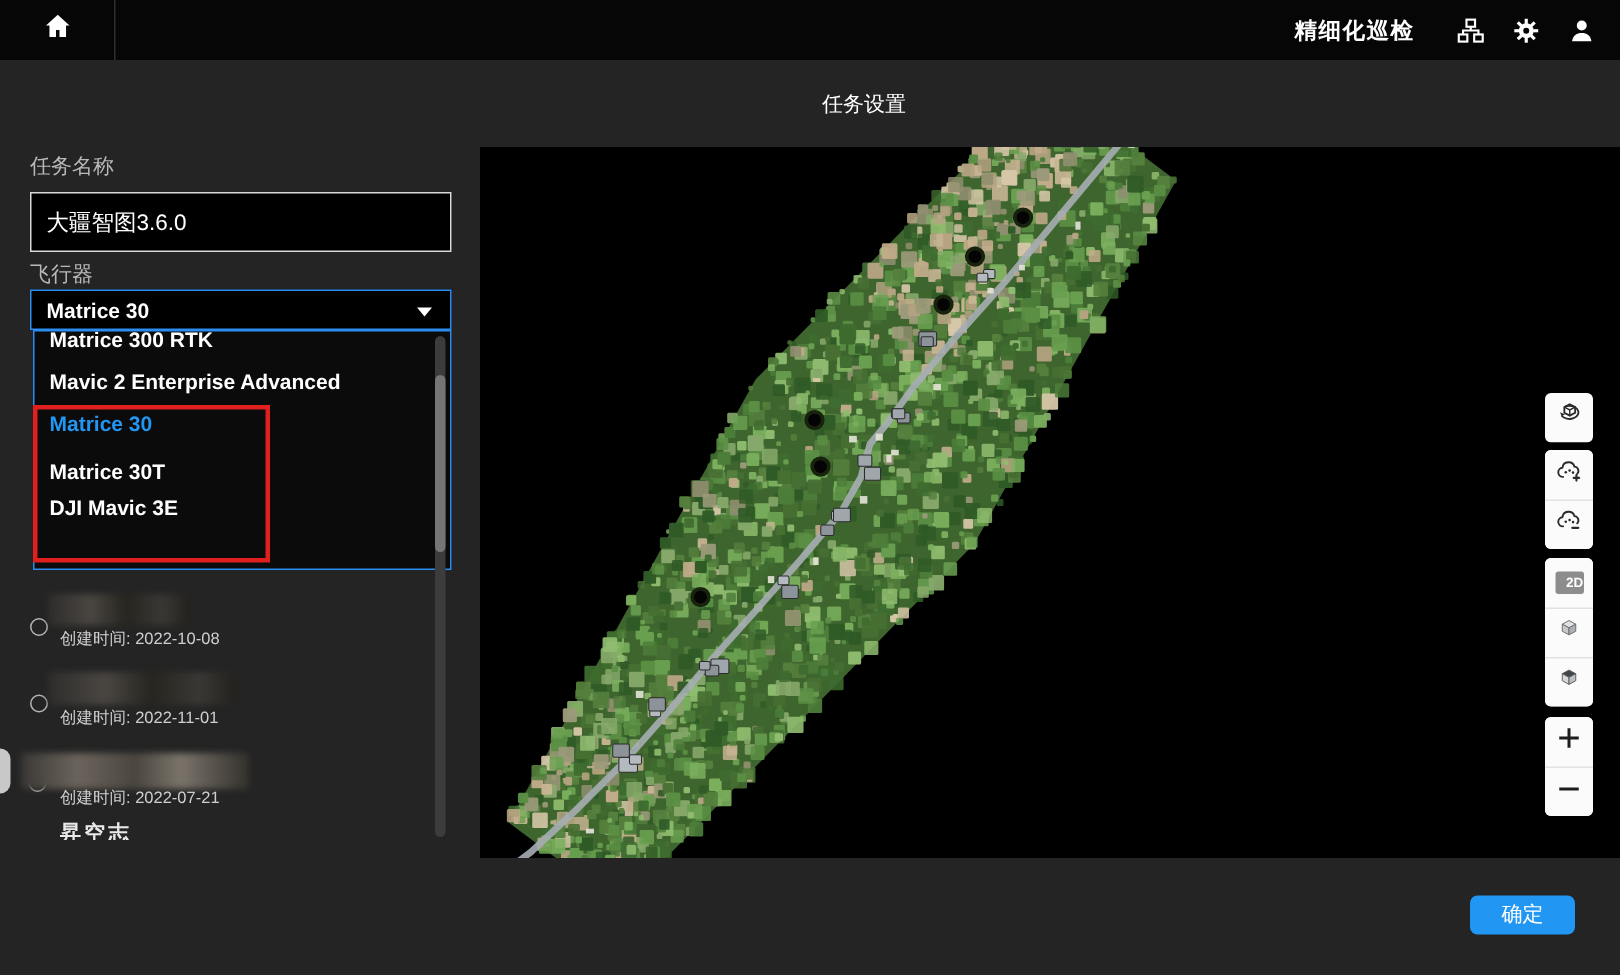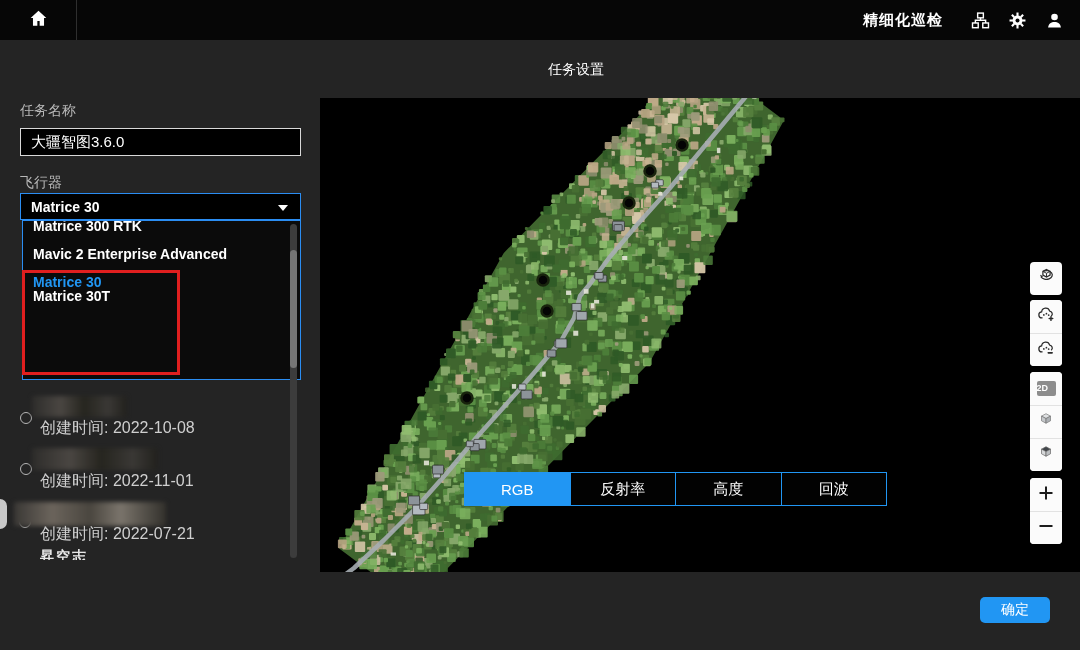--- a/index.html
+++ b/index.html
@@ -11,51 +11,51 @@
   
   .topbar { position:absolute; left:0; top:0; width:1080px; height:40px; background:#060606; display:flex; align-items:center; }
   .home-btn { width:77px; height:40px; display:flex; align-items:center; justify-content:center; border-right:1px solid #2e2e2e; cursor:pointer; }
   .topbar-right { position:absolute; right:16px; top:0; height:40px; display:flex; align-items:center; gap:17px; }
   .topbar-title { font-size:15px; font-weight:bold; color:#fff; margin-right:10px; letter-spacing:1px; }
   .tb-icon { width:20px; height:20px; display:flex; align-items:center; justify-content:center; cursor:pointer; }
   
   .page-title { position:absolute; top:61px; left:0; width:1080px; text-align:center; font-size:14px; color:#ffffff;margin-left:36px; }
   
   .lbl { position:absolute; left:20px; font-size:14px; color:#b9b9b9; }
-  .task-input { position:absolute; left:20px; top:128px; width:281px; height:28px; background:#000; border:1px solid #d9d9d9; color:#fff; font-size:15px; padding-left:10px; font-family:inherit; }
+  .task-input { position:absolute; left:20px; top:128px; width:281px; height:40px; background:#000; border:1px solid #d9d9d9; color:#fff; font-size:15px; padding-left:10px; font-family:inherit; }
   .select { position:absolute; left:20px; top:193px; width:281px; height:27px; background:#000; border:1px solid #2b8df2; display:flex; align-items:center; padding-left:10px; font-size:14px; cursor:pointer; }
   .caret { position:absolute; right:12px; top:11px; width:0; height:0; border-left:5px solid transparent; border-right:5px solid transparent; border-top:6px solid #fff; }
   .listbox { position:absolute; left:22px; top:220px; width:279px; height:160px; background:#0b0b0b; border:1px solid #2b8df2; overflow:hidden; }
   .opt { position:absolute; left:0; width:100%; height:22px; padding-left:10px; font-size:14px; font-weight:bold; color:#fff; cursor:pointer; white-space:nowrap; }
   .opt.sel { color:#2196f3; }
   .red-annot { position:absolute; left:22px; top:270px; width:158px; height:105px; border:3px solid #e01f1f; pointer-events:none; z-index:5; }
   .panel-scroll { position:absolute; left:290px; top:224px; width:7px; height:334px; background:#3c3c3c; border-radius:4px; }
   .panel-thumb { position:absolute; left:0; top:26px; width:7px; height:118px; background:#757575; border-radius:4px; }
   
   .radio { position:absolute; width:12px; height:12px; border:1px solid #b5b5b5; border-radius:50%; background:transparent; cursor:pointer; }
   .redact { position:absolute; border-radius:2px; filter:blur(2px);
             background:linear-gradient(90deg,#2e2d2b,#4a4642 30%,#26251f 55%,#3a3835 80%,#22211d); }
   .redact.lite { background:linear-gradient(90deg,#3a3835,#6b645c 25%,#4a463f 50%,#7a746b 70%,#33312c); }
-  .created { position:absolute; left:40px; font-size:16px; color:#cfcfcf; white-space:nowrap; }
+  .created { position:absolute; left:40px; font-size:11px; color:#cfcfcf; white-space:nowrap; }
   .partial-clip { position:absolute; left:40px; top:547px; width:130px; height:13px; overflow:hidden; }
   .partial-clip span { font-size:14px; font-weight:bold; color:#e8e8e8; letter-spacing:2px; }
   .collapse-handle { position:absolute; left:0; top:499px; width:7px; height:30px; background:#c8c8c8; border-radius:0 14px 14px 0; cursor:pointer; }
   
   .map { position:absolute; left:320px; top:98px; width:760px; height:474px; background:#000; overflow:hidden; }
   .map svg.cloud { position:absolute; left:0; top:0; }
   .mode-tabs { position:absolute; left:144px; top:374px; width:423px; height:34px; display:flex; z-index:4; }
   .mode-tab { flex:1; background:#020202; border:1px solid #2196f3; border-left-width:0; color:#fff; font-size:15px; display:flex; align-items:center; justify-content:center; cursor:pointer; }
   .mode-tab:first-child { border-left-width:1px; }
   .mode-tab.active { background:#2196f3; }
   .pc-btn { position:absolute; left:293px; top:414px; width:125px; height:34px; background:#2196f3; color:#fff; font-size:15px; display:flex; align-items:center; justify-content:center; cursor:pointer; z-index:4; }
   
   .toolgrp { position:absolute; left:710px; width:32px; background:#fbfbfb; border-radius:4px; z-index:4; overflow:hidden; }
   .toolbtn { width:32px; height:33px; display:flex; align-items:center; justify-content:center; cursor:pointer; background:#fbfbfb; }
   .toolbtn + .toolbtn { border-top:1px solid #e2e2e2; }
-  .badge2d { width:19px; height:15px; background:#8d8d8d; border-radius:2px; color:#fff; font-size:9px; font-weight:bold; text-align:left; line-height:15px; }
+  .badge2d { width:19px; height:15px; background:#8d8d8d; border-radius:2px; color:#fff; font-size:9px; font-weight:bold; text-align:right; line-height:15px; }
   
   .confirm-btn { position:absolute; left:980px; top:597px; width:70px; height:26px; background:#2196f3; border:none; border-radius:5px; color:#fff; font-size:14px; cursor:pointer; font-family:inherit; }
 </style>
 </head>
 <body>
 
 <div class="topbar">
   <div class="home-btn">
     <span>
       <svg width="21" height="21" viewBox="0 0 22 22">
@@ -106,21 +106,22 @@
 <div class="lbl" style="top:174px;">飞行器</div>
 <div class="select">
   <span style="font-weight:bold;">Matrice 30</span>
   <span class="caret"></span>
 </div>
 
 <div class="listbox">
   <div class="opt" style="top:-3px;">Matrice 300 RTK</div>
   <div class="opt" style="top:25px;">Mavic 2 Enterprise Advanced</div>
   <div class="opt sel" style="top:53px;">Matrice 30</div>
-  <div class="opt" style="top:67px;">Matrice 30T</div>
+  <div class="opt" style="top:85px;">Matrice 30T</div>
+  <div class="opt" style="top:109px;">DJI Mavic 3E</div>
 </div>
 <div class="red-annot"></div>
 <div class="panel-scroll">
   <div class="panel-thumb"></div>
 </div>
 
 <div class="radio" style="left:20px; top:412px;"></div>
 <div class="redact" style="left:32px; top:396px; width:95px; height:21px;"></div>
 <div class="created" style="top:418px;">创建时间: 2022-10-08</div>
 
@@ -1931,26 +1932,20 @@
       <rect x="359.35386568307877" y="78.5760247707367" width="3.917145386338234" height="3.705670118331909" fill="#e4e4d8" opacity="0.9"></rect>
       <rect x="263.8015127182007" y="191.15767765045166" width="4.755779981613159" height="4.575955152511597" fill="#e4e4d8" opacity="0.9"></rect>
       <circle cx="362" cy="47" r="5.5" fill="#040404" stroke="#18230d" stroke-width="2.5"></circle>
       <circle cx="330" cy="73" r="5.5" fill="#040404" stroke="#18230d" stroke-width="2.5"></circle>
       <circle cx="309" cy="105" r="5.5" fill="#040404" stroke="#18230d" stroke-width="2.5"></circle>
       <circle cx="223" cy="182" r="5.5" fill="#040404" stroke="#18230d" stroke-width="2.5"></circle>
       <circle cx="227" cy="213" r="5.5" fill="#040404" stroke="#18230d" stroke-width="2.5"></circle>
       <circle cx="147" cy="300" r="5.5" fill="#040404" stroke="#18230d" stroke-width="2.5"></circle>
     </svg>
 
-  <div class="mode-tabs">
-    <div class="mode-tab active">RGB</div>
-    <div class="mode-tab">反射率</div>
-    <div class="mode-tab">高度</div>
-    <div class="mode-tab">回波</div>
-  </div>
 
   <div class="toolgrp" style="top:164px;">
     <div class="toolbtn">
       <span>
         <svg width="19" height="19" viewBox="0 0 20 20" fill="none" stroke="#2b2b2b" stroke-width="1.3">
           <path d="M10 2.6 13.8 4.6v4L10 10.6 6.2 8.6v-4z"></path>
           <path d="M6.2 4.6 10 6.6l3.8-2M10 6.6v4" stroke-width="1"></path>
           <path d="M4.2 10.5a6.3 4.6 0 1 0 2.6-6.2"></path>
           <path d="M3.2 8.2l1 2.6 2.6-1" fill="#2b2b2b" stroke="none"></path>
         </svg>

